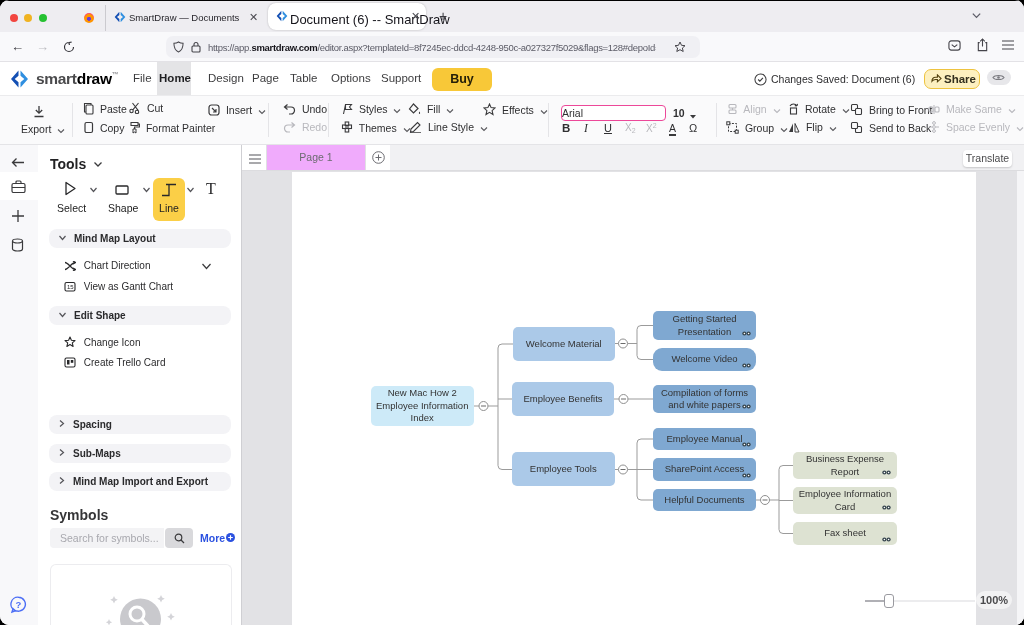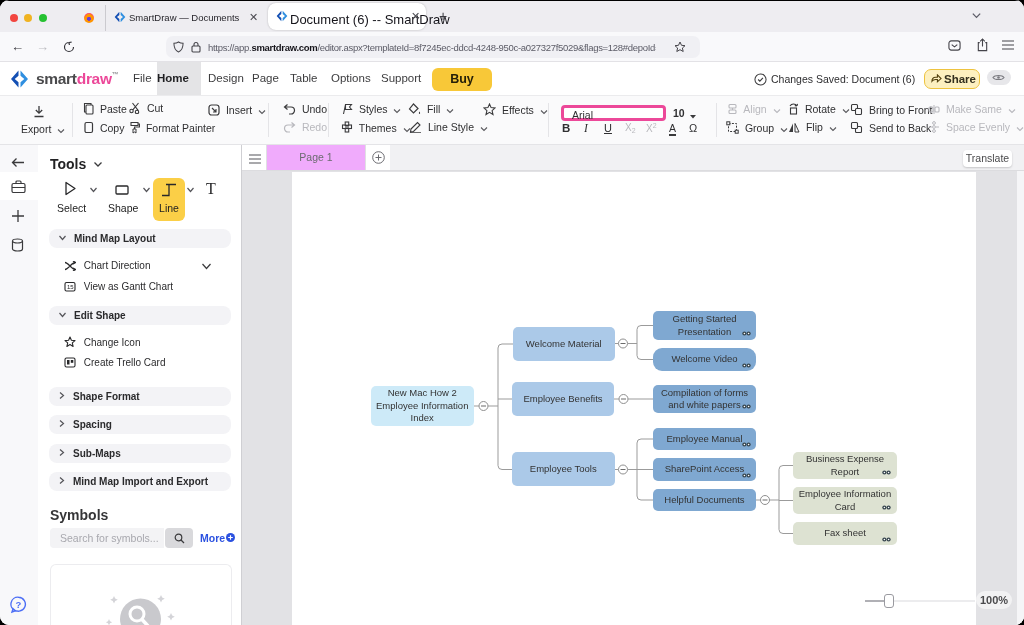--- a/index.html
+++ b/index.html
@@ -23,21 +23,21 @@
 
 .urlrow { position:absolute; left:0; top:32px; width:1024px; height:30px; background:#f9f9fb; border-bottom:1px solid #e3e2e6; }
 .navic { position:absolute; top:7px; font-size:13px; font-weight:bold; color:#35343a; }
 .urlfield { position:absolute; left:166px; top:4px; width:534px; height:22px; background:#f0f0f4; border-radius:7px; }
 .urltext { position:absolute; left:42px; top:6px; width:448px; overflow:hidden; font-size:9.5px; letter-spacing:-0.3px; color:#5b5b66; white-space:nowrap; }
 .urltext b { color:#15141a; font-weight:bold; }
 
 .apphead { position:absolute; left:0; top:62px; width:1024px; height:34px; background:#fff; border-bottom:1px solid #ebebed; }
 .menu { position:absolute; top:0; height:33px; line-height:33px; font-size:11.5px; color:#3c3c3e; }
 .brand { position:absolute; left:36px; top:8px; font-size:15.5px; font-weight:bold; letter-spacing:-.3px; color:#4a4a4c; }
-.brand .lt { color:#ec4899; }
+.brand .lt { color:#000000; }
 
 .ribbon { position:absolute; left:0; top:96px; width:1024px; height:49px; background:#fafafb; border-bottom:1px solid #e4e4e7; }
 .rsep { position:absolute; top:7px; width:1px; height:34px; background:#e4e4e7; }
 .ritem { position:absolute; height:16px; font-size:10.5px; color:#2f2f31; white-space:nowrap; }
 .ritem svg { vertical-align:-2px; margin-right:3px; }
 .gray { color:#b8b8bd; }
 .gray svg * { stroke:#b8b8bd !important; }
 .chev { display:inline-block; margin-left:3px; }
 
 .lstrip { position:absolute; left:0; top:145px; width:38px; height:480px; background:#f8f8fa; }
@@ -130,21 +130,21 @@
       </svg>
   </div>
 
   <div class="apphead">
     <svg class="abs" style="left:10px;top:8px;" width="19" height="18" viewBox="0 0 18 18">
         <path d="M8,0.5 L0.5,9 L8,17.5 L8,12.2 L4.2,9 L8,5.8 Z" fill="#1450b4"></path>
         <path d="M10,0.5 L17.5,9 L10,17.5 L10,12.2 L13.8,9 L10,5.8 Z" fill="#2f8fe0"></path>
       </svg>
     <div class="brand">smart<span class="lt">draw</span><span style="font-size:7px;vertical-align:7px;color:#939396;">™</span></div>
     <div class="menu" style="left:133px;">File</div>
-    <div class="menu abs" style="left:157px;width:44px;background:#e4e4e6;text-align:left;font-weight:bold;color:#1f1f21;">Home</div>
+    <div class="menu abs" style="left:157px;width:34px;background:#e4e4e6;text-align:right;font-weight:bold;color:#1f1f21;">Home</div>
     <div class="menu" style="left:208px;">Design</div>
     <div class="menu" style="left:252px;">Page</div>
     <div class="menu" style="left:290px;">Table</div>
     <div class="menu" style="left:331px;">Options</div>
     <div class="menu" style="left:381px;">Support</div>
     <div class="abs" style="left:432px;top:6px;width:60px;height:23px;background:#f8c838;border-radius:6px;text-align:center;line-height:23px;font-size:12.5px;font-weight:bold;color:#262008;">Buy</div>
     <svg class="abs" style="left:754px;top:11px;" width="13" height="13" viewBox="0 0 14 14">
         <circle cx="7" cy="7" r="6" fill="none" stroke="#3a3a3c" stroke-width="1.1"></circle>
         <path d="M4.5,7 L6.3,8.8 L9.6,5.2" fill="none" stroke="#3a3a3c" stroke-width="1.2"></path>
       </svg>
@@ -225,21 +225,21 @@
           <path d="M1,11.8 H12" stroke="#3a3a3c" stroke-width="1.1"></path>
         </svg> Line Style <svg class="chev" width="8" height="8" viewBox="0 0 8 8">
           <path d="M1,2.5 L4,5.5 L7,2.5" fill="none" stroke="#5a5a5e" stroke-width="1.1"></path>
         </svg></div>
     <div class="ritem" style="left:483px;top:7px;"><svg width="13" height="13" viewBox="0 0 13 13">
           <path d="M6.5,1 L8.1,4.6 L12,5 L9.1,7.6 L10,11.5 L6.5,9.4 L3,11.5 L3.9,7.6 L1,5 L4.9,4.6 Z" fill="none" stroke="#3a3a3c" stroke-width="1.1"></path>
         </svg> Effects <svg class="chev" width="8" height="8" viewBox="0 0 8 8">
           <path d="M1,2.5 L4,5.5 L7,2.5" fill="none" stroke="#5a5a5e" stroke-width="1.1"></path>
         </svg></div>
     <div class="rsep" style="left:548px;"></div>
-    <div class="abs" style="left:561px;top:9px;width:105px;height:16px;background:#fff;border:3px solid #ec4899;border-radius:4px;font-size:10.5px;color:#2f2f31;line-height:15px;padding-left:8px;">Arial</div>
+    <div class="abs" style="left:561px;top:9px;width:105px;height:16px;background:#fff;border:1px solid #ec4899;border-radius:4px;font-size:10.5px;color:#2f2f31;line-height:15px;">Arial</div>
     <div class="ritem" style="left:673px;top:11px;font-weight:bold;">10</div>
     <svg class="abs" style="left:689px;top:18px;" width="8" height="6" viewBox="0 0 8 6">
         <path d="M1,1 L4,4.5 L7,1 Z" fill="#3a3a3c"></path>
       </svg>
     <div class="ritem" style="left:562px;top:26px;font-weight:bold;font-size:11.5px;">B</div>
     <div class="ritem" style="left:584px;top:26px;font-style:italic;font-size:11.5px;font-family:'Liberation Serif',serif;">I</div>
     <div class="ritem" style="left:604px;top:26px;text-decoration:underline;font-size:11px;">U</div>
     <div class="ritem gray" style="left:625px;top:26px;font-size:10px;">X<span style="font-size:7px;vertical-align:-2px;">2</span></div>
     <div class="ritem gray" style="left:646px;top:26px;font-size:10px;">X<span style="font-size:7px;vertical-align:4px;">2</span></div>
     <div class="ritem" style="left:669px;top:26px;font-size:10.5px;"><span style="border-bottom:2px solid #3a3a3c;">A</span></div>
@@ -365,23 +365,20 @@
             <path d="M1.5,2 L4.5,5.5 L7.5,2" fill="none" stroke="#55555a" stroke-width="1.2"></path>
           </svg></span>Edit Shape</div>
     <div class="pitem" style="top:191px;"><svg width="12" height="12" viewBox="0 0 12 12">
           <path d="M6,1 L7.4,4.2 L11,4.6 L8.3,6.9 L9.1,10.4 L6,8.6 L2.9,10.4 L3.7,6.9 L1,4.6 L4.6,4.2 Z" fill="none" stroke="#28282a" stroke-width="1.1" stroke-linejoin="round"></path>
         </svg> Change Icon</div>
     <div class="pitem" style="top:212px;"><svg width="12" height="11" viewBox="0 0 12 11">
           <rect x="1" y="1" width="10" height="9" rx="1.5" fill="none" stroke="#28282a" stroke-width="1.1"></rect>
           <rect x="3" y="3" width="2.5" height="4.5" fill="#28282a"></rect>
           <rect x="6.8" y="3" width="2.5" height="2.8" fill="#28282a"></rect>
         </svg> Create Trello Card</div>
-    <div class="secbar" style="top:242px;"><span class="sc"><svg width="8" height="9" viewBox="0 0 8 9">
-            <path d="M2,1.5 L5.5,4.5 L2,7.5" fill="none" stroke="#55555a" stroke-width="1.2"></path>
-          </svg></span>Shape Format</div>
     <div class="secbar" style="top:270px;"><span class="sc"><svg width="8" height="9" viewBox="0 0 8 9">
             <path d="M2,1.5 L5.5,4.5 L2,7.5" fill="none" stroke="#55555a" stroke-width="1.2"></path>
           </svg></span>Spacing</div>
     <div class="secbar" style="top:299px;"><span class="sc"><svg width="8" height="9" viewBox="0 0 8 9">
             <path d="M2,1.5 L5.5,4.5 L2,7.5" fill="none" stroke="#55555a" stroke-width="1.2"></path>
           </svg></span>Sub-Maps</div>
     <div class="secbar" style="top:327px;"><span class="sc"><svg width="8" height="9" viewBox="0 0 8 9">
             <path d="M2,1.5 L5.5,4.5 L2,7.5" fill="none" stroke="#55555a" stroke-width="1.2"></path>
           </svg></span>Mind Map Import and Export</div>
 

